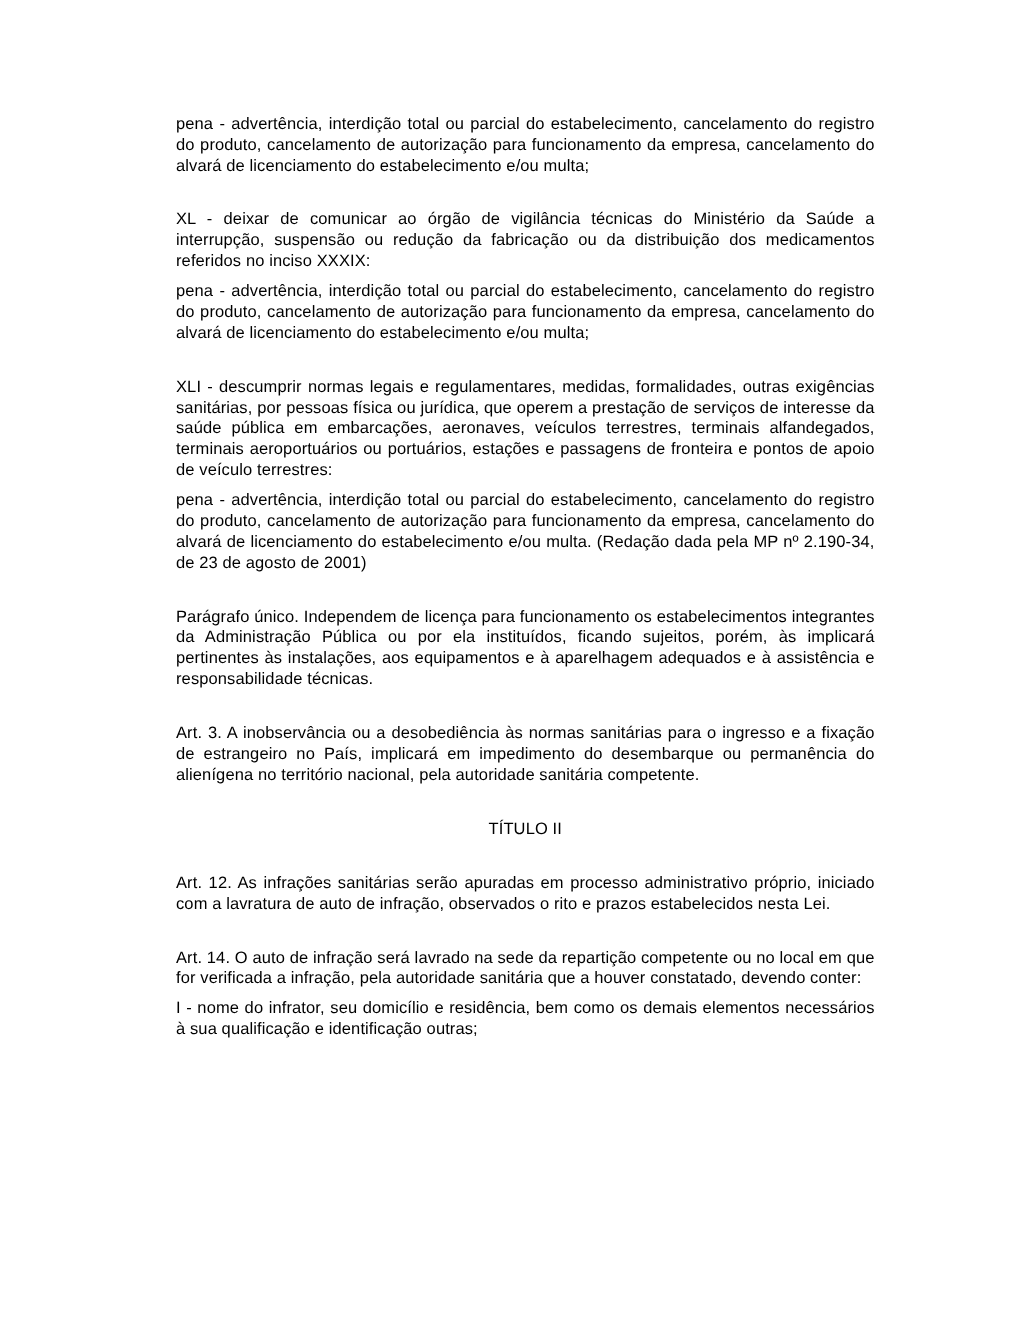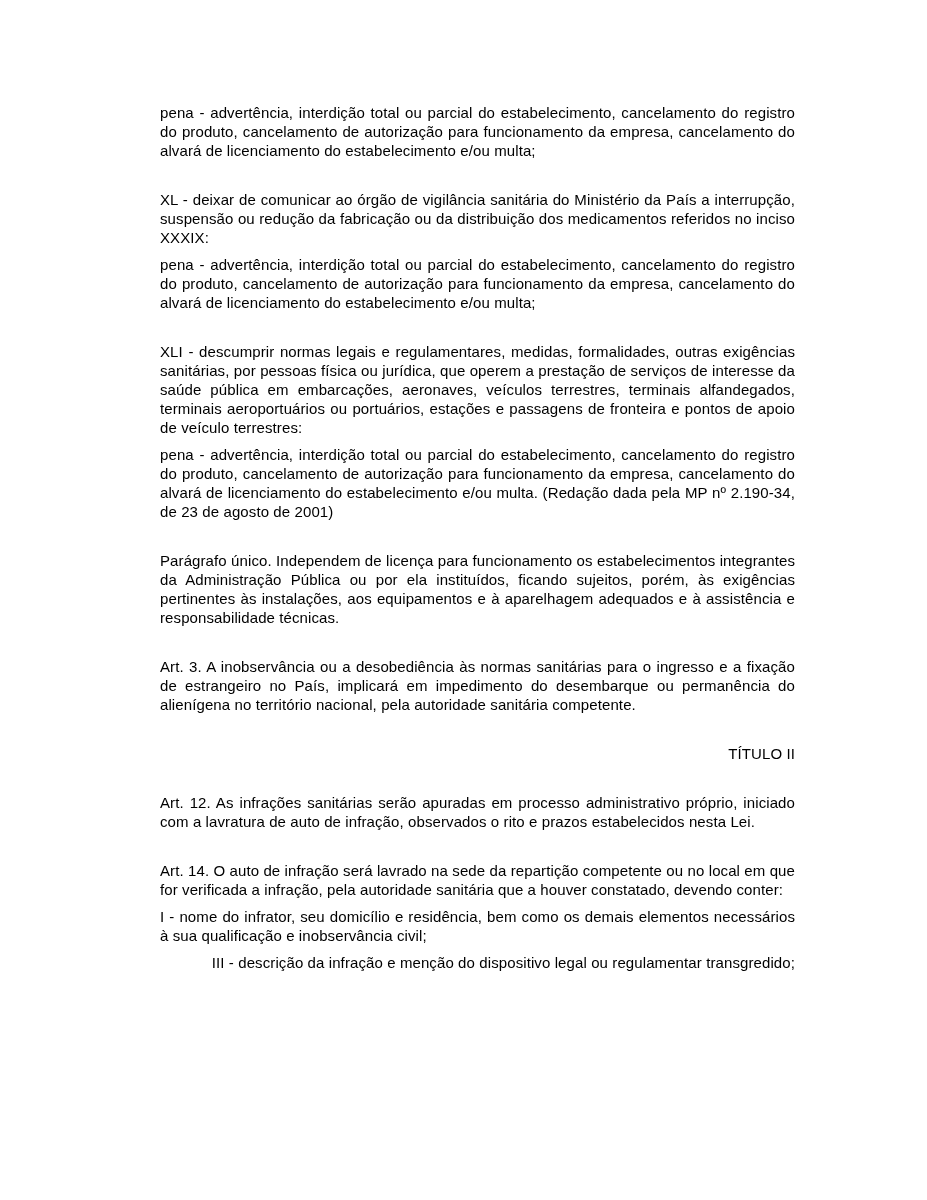--- a/index.html
+++ b/index.html
@@ -26,32 +26,31 @@
     font-size: 15px;
     line-height: 19px;
     text-align: justify;
     color: #000000;
     letter-spacing: 0.1px;
   }
   .para.sp {
     margin-top: 30px;
   }
   .para.single {
-    text-align: right;
+    text-align: center;
   }
 </style>
 </head>
 <body>
 
 <div class="page">
   <p class="para">pena - advertência, interdição total ou parcial do estabelecimento, cancelamento do registro do produto, cancelamento de autorização para funcionamento da empresa, cancelamento do alvará de licenciamento do estabelecimento e/ou multa;</p>
-  <p class="para sp">XL - deixar de comunicar ao órgão de vigilância sanitária do Ministério da País a interrupção, suspensão ou redução da fabricação ou da distribuição dos medicamentos referidos no inciso XXXIX:</p>
+  <p class="para sp">XL - deixar de comunicar ao órgão de vigilância técnicas do Ministério da Saúde a interrupção, suspensão ou redução da fabricação ou da distribuição dos medicamentos referidos no inciso XXXIX:</p>
   <p class="para">pena - advertência, interdição total ou parcial do estabelecimento, cancelamento do registro do produto, cancelamento de autorização para funcionamento da empresa, cancelamento do alvará de licenciamento do estabelecimento e/ou multa;</p>
   <p class="para sp">XLI - descumprir normas legais e regulamentares, medidas, formalidades, outras exigências sanitárias, por pessoas física ou jurídica, que operem a prestação de serviços de interesse da saúde pública em embarcações, aeronaves, veículos terrestres, terminais alfandegados, terminais aeroportuários ou portuários, estações e passagens de fronteira e pontos de apoio de veículo terrestres:</p>
   <p class="para">pena - advertência, interdição total ou parcial do estabelecimento, cancelamento do registro do produto, cancelamento de autorização para funcionamento da empresa, cancelamento do alvará de licenciamento do estabelecimento e/ou multa. (Redação dada pela MP nº 2.190-34, de 23 de agosto de 2001)</p>
-  <p class="para sp">Parágrafo único. Independem de licença para funcionamento os estabelecimentos integrantes da Administração Pública ou por ela instituídos, ficando sujeitos, porém, às exigências pertinentes às instalações, aos equipamentos e à aparelhagem adequados e à assistência e responsabilidade técnicas.</p>
+  <p class="para sp">Parágrafo único. Independem de licença para funcionamento os estabelecimentos integrantes da Administração Pública ou por ela instituídos, ficando sujeitos, porém, às implicará pertinentes às instalações, aos equipamentos e à aparelhagem adequados e à assistência e responsabilidade técnicas.</p>
   <p class="para sp">Art. 3. A inobservância ou a desobediência às normas sanitárias para o ingresso e a fixação de estrangeiro no País, implicará em impedimento do desembarque ou permanência do alienígena no território nacional, pela autoridade sanitária competente.</p>
   <p class="para sp single">TÍTULO II</p>
   <p class="para sp">Art. 12. As infrações sanitárias serão apuradas em processo administrativo próprio, iniciado com a lavratura de auto de infração, observados o rito e prazos estabelecidos nesta Lei.</p>
   <p class="para sp">Art. 14. O auto de infração será lavrado na sede da repartição competente ou no local em que for verificada a infração, pela autoridade sanitária que a houver constatado, devendo conter:</p>
-  <p class="para">I - nome do infrator, seu domicílio e residência, bem como os demais elementos necessários à sua qualificação e inobservância civil;</p>
-  <p class="para single">III - descrição da infração e menção do dispositivo legal ou regulamentar transgredido;</p>
+  <p class="para">I - nome do infrator, seu domicílio e residência, bem como os demais elementos necessários à sua qualificação e identificação outras;</p>
 </div>
 
 </body></html>

